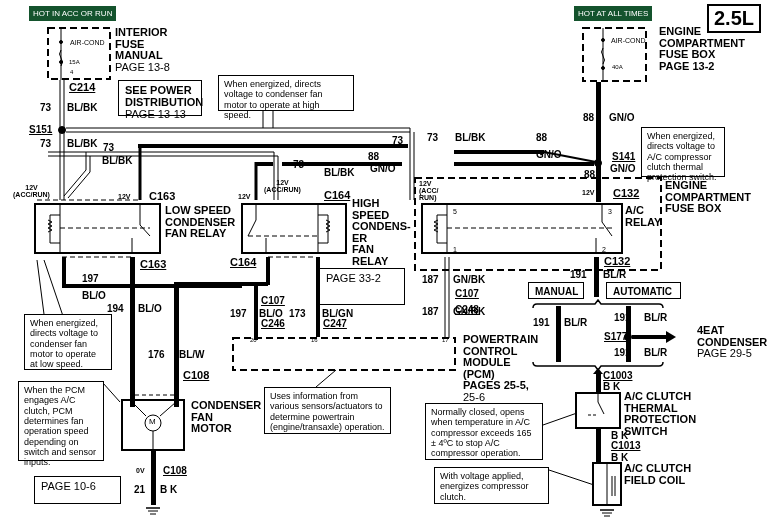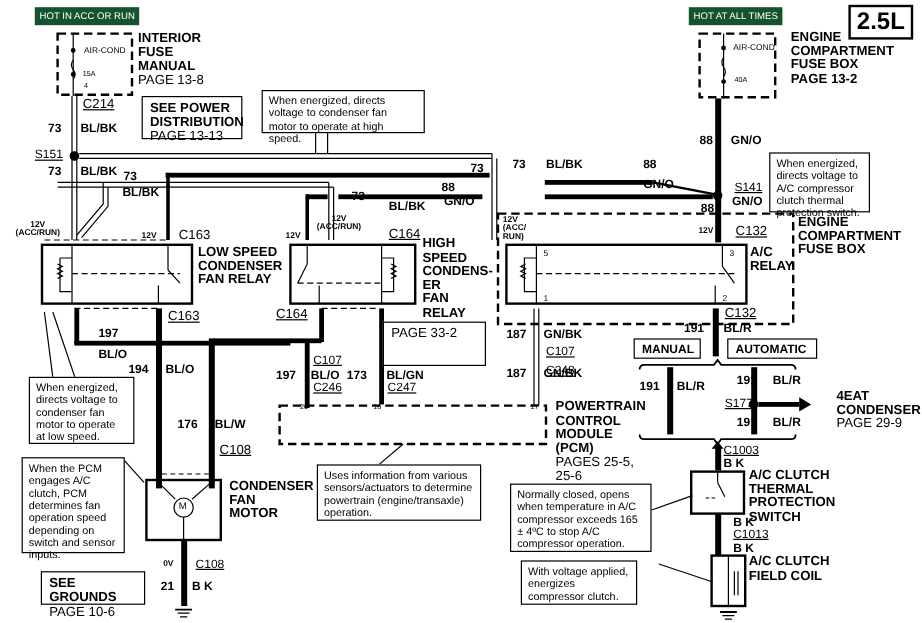--- a/index.html
+++ b/index.html
@@ -1,19 +1,19 @@
 <!DOCTYPE html>
 <html><head>
 <meta charset="utf-8">
 <style>
   html,body{margin:0;padding:0;background:#fff;}
   body{width:768px;height:519px;position:relative;overflow:hidden;font-family:"Liberation Sans",sans-serif;color:#000;}
   svg{position:absolute;left:0;top:0;}
   .t{position:absolute;white-space:nowrap;line-height:1;}
-  .b{font-weight:normal;}
+  .b{font-weight:bold;}
   .u{text-decoration:underline;}
   .hot{position:absolute;background:#14532d;color:#fff;font-size:8px;padding:3px 4px;font-family:"Liberation Sans",sans-serif;}
   .box{position:absolute;border:1px solid #000;background:#fff;font-size:9px;line-height:1.15;padding:3px 5px;box-sizing:border-box;}
   .see{position:absolute;border:1px solid #000;background:#fff;box-sizing:border-box;padding:3px 6px;font-size:11px;line-height:1.1;}
   .see .h{font-weight:bold;}
   .lbl{position:absolute;font-weight:bold;font-size:11px;line-height:1.05;}
   .sm{font-size:7px;font-weight:bold;}
   .wn{font-weight:bold;font-size:10px;}
   .eng{position:absolute;border:2px solid #000;font-weight:bold;font-size:20px;padding:1px 5px;background:#fff;}
 </style>
@@ -190,23 +190,23 @@
 <div class="see" style="left:118px;top:80px;width:84px;height:36px;">
   <div class="h">SEE  POWER</div>
   <div class="h">DISTRIBUTION</div>
   <div>PAGE 13-13</div>
 </div>
 
 <div class="box" style="left:218px;top:75px;width:136px;height:36px;">When energized, directs voltage to condenser fan motor to operate at high speed.</div>
 <div class="box" style="left:641px;top:84px;width:84px;height:50px;margin-top:43px;">When energized, directs voltage to A/C compressor clutch thermal protection switch.</div>
 <div class="box" style="left:24px;top:314px;width:88px;height:56px;">When energized, directs voltage to condenser fan motor to operate at low speed.</div>
 <div class="box" style="left:18px;top:381px;width:86px;height:80px;">When the PCM engages A/C clutch, PCM determines fan operation speed depending on switch and sensor inputs.</div>
-<div class="box" style="left:264px;top:387px;width:137px;height:47px;">Uses information from various sensors/actuators to determine powertrain (engine/transaxle) operation.</div>
+<div class="box" style="left:264px;top:387px;width:127px;height:47px;">Uses information from various sensors/actuators to determine powertrain (engine/transaxle) operation.</div>
 <div class="box" style="left:425px;top:403px;width:118px;height:57px;">Normally closed, opens when temperature in A/C compressor exceeds 165 ± 4ºC to stop A/C compressor operation.</div>
-<div class="box" style="left:434px;top:467px;width:97px;height:37px;">With voltage applied, energizes compressor clutch.</div>
+<div class="box" style="left:434px;top:467px;width:115px;height:37px;">With voltage applied, energizes compressor clutch.</div>
 
 <div class="t" style="left:611px;top:37px;font-size:7px;">AIR-COND</div>
 <div class="t" style="left:612px;top:64px;font-size:6px;">40A</div>
 <div class="lbl" style="left:659px;top:26px;">
   <div>ENGINE</div>
   <div>COMPARTMENT</div>
   <div>FUSE BOX</div>
   <div style="font-weight:bold">PAGE 13-2</div>
 </div>
 <div class="t wn" style="left:583px;top:113px;">88</div>
@@ -302,39 +302,39 @@
 <div class="t b u" style="left:455px;top:305px;font-size:10px;">C248</div>
 <div class="t" style="left:250px;top:337px;font-size:6px;">20</div>
 <div class="t" style="left:311px;top:337px;font-size:6px;">16</div>
 <div class="t" style="left:442px;top:337px;font-size:6px;">17</div>
 
 <div class="lbl" style="left:463px;top:334px;">
   <div>POWERTRAIN</div>
   <div>CONTROL</div>
   <div>MODULE</div>
   <div>(PCM)</div>
-  <div style="font-weight:normal">PAGES 25-5,</div>
+  <div style="font-weight:bold">PAGES 25-5,</div>
   <div style="font-weight:normal">25-6</div>
 </div>
 
 <div class="t wn" style="left:570px;top:270px;">191</div>
 <div class="t wn" style="left:603px;top:270px;">BL/R</div>
 <div class="see" style="left:528px;top:282px;width:56px;height:17px;font-weight:bold;font-size:10px;">MANUAL</div>
 <div class="see" style="left:606px;top:282px;width:75px;height:17px;font-weight:bold;font-size:10px;">AUTOMATIC</div>
 <div class="t wn" style="left:533px;top:318px;">191</div>
 <div class="t wn" style="left:564px;top:318px;">BL/R</div>
 <div class="t wn" style="left:614px;top:313px;">191</div>
 <div class="t wn" style="left:644px;top:313px;">BL/R</div>
 <div class="t b u" style="left:604px;top:332px;font-size:10px;">S177</div>
 <div class="t wn" style="left:614px;top:348px;">191</div>
 <div class="t wn" style="left:644px;top:348px;">BL/R</div>
 <div class="lbl" style="left:697px;top:325px;">
   <div>4EAT</div>
   <div>CONDENSER</div>
-  <div style="font-weight:normal">PAGE 29-9</div>
+  <div style="font-weight:normal">PAGE 29-5</div>
 </div>
 <div class="t b u" style="left:603px;top:371px;font-size:10px;">C1003</div>
 <div class="t wn" style="left:603px;top:382px;">B K</div>
 
 <div class="lbl" style="left:624px;top:391px;">
   <div>A/C  CLUTCH</div>
   <div>THERMAL</div>
   <div>PROTECTION</div>
   <div>SWITCH</div>
 </div>
@@ -352,15 +352,14 @@
   <div>FAN</div>
   <div>MOTOR</div>
 </div>
 <div class="t sm" style="left:136px;top:467px;">0V</div>
 <div class="t b u" style="left:163px;top:466px;font-size:10px;">C108</div>
 <div class="t wn" style="left:134px;top:485px;">21</div>
 <div class="t wn" style="left:160px;top:485px;">B K</div>
 <div class="t b u" style="left:163px;top:524px;font-size:10px;">G103</div>
 
 <div class="see" style="left:34px;top:476px;width:87px;height:28px;">
-  <div class="h">SEE  GROUNDS</div>
   <div>PAGE 10-6</div>
 </div>
 
 </body></html>

